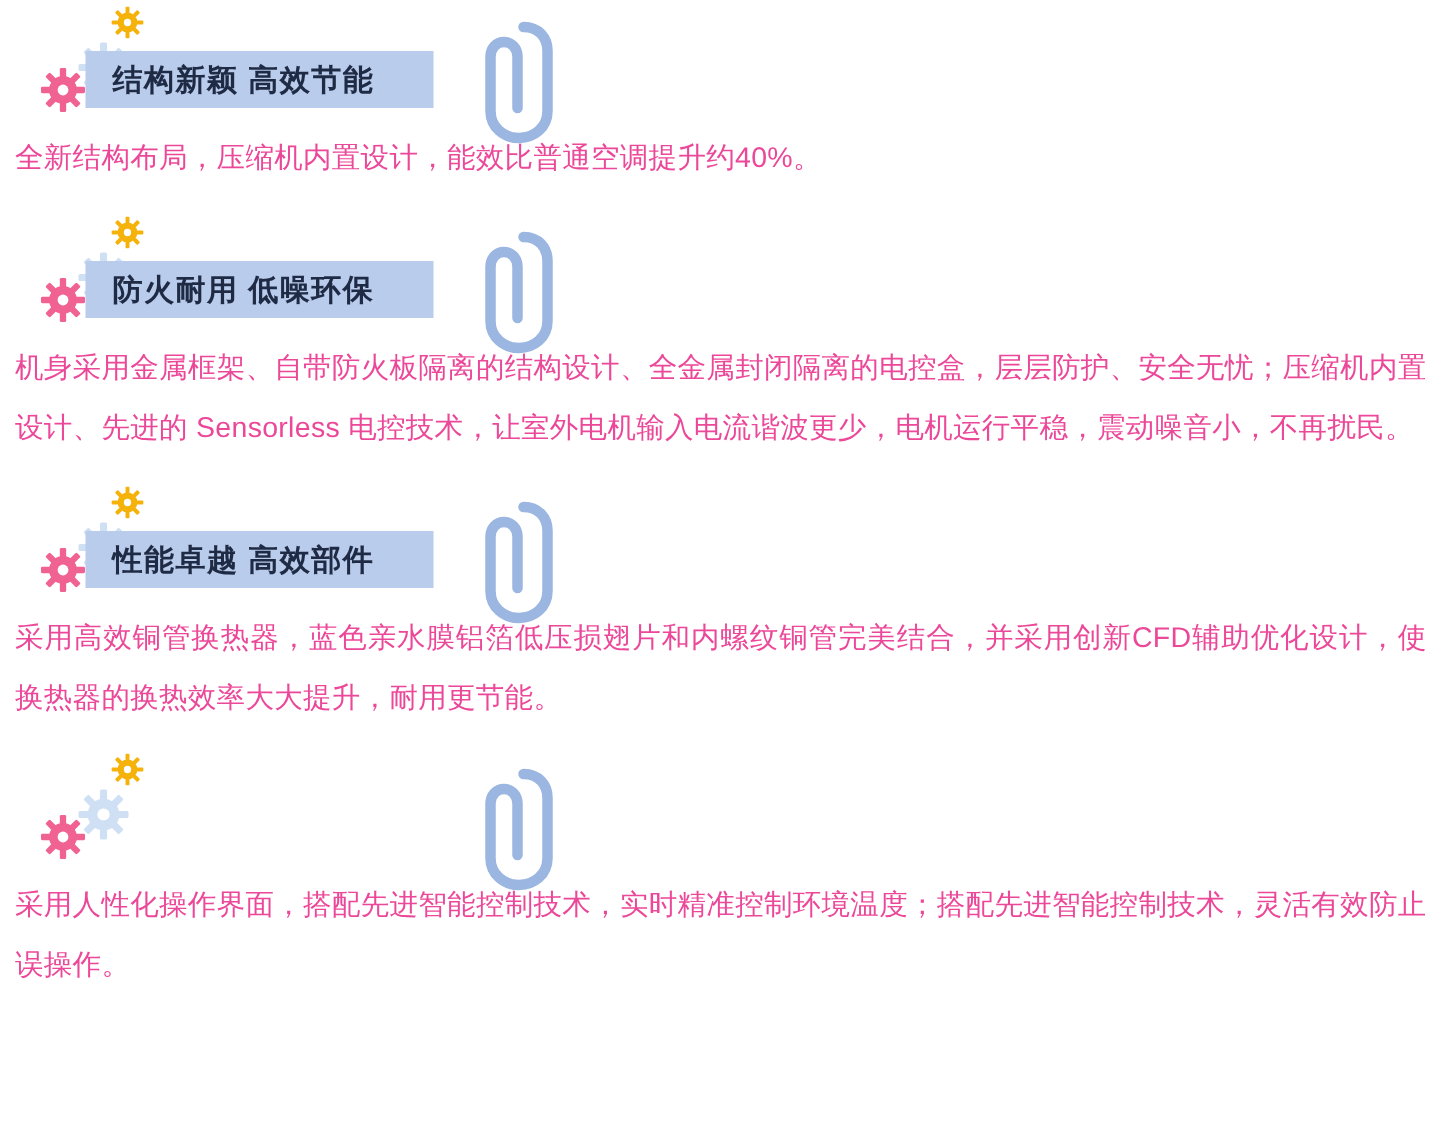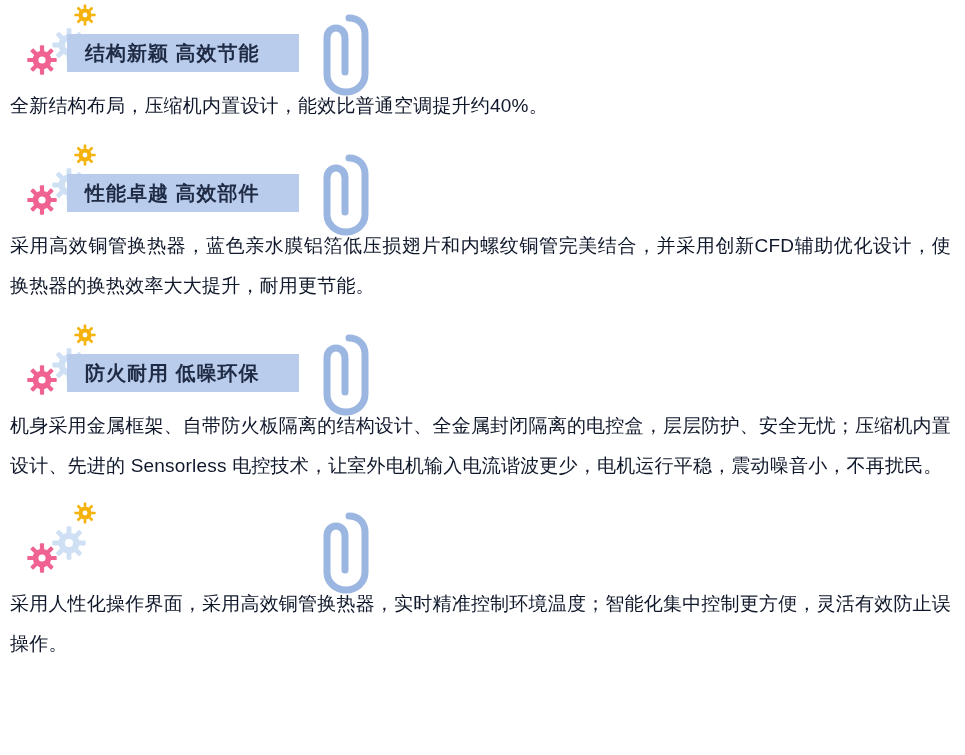--- a/index.html
+++ b/index.html
@@ -38,21 +38,21 @@
   .gear {
     position: absolute;
     display: block;
   }
   .gear.small  { width: 22px; height: 22px; left: 56px; top: 4px; }
   .gear.mid    { width: 34px; height: 34px; left: 34px; top: 28px; }
   .gear.pink   { width: 30px; height: 30px; left: 9px;  top: 45px; }
 
   .banner {
     position: absolute;
-    left: 67px;
+    left: 57px;
     top: 34px;
     height: 38px;
     background: #b9ccec;
     display: flex;
     align-items: center;
     padding: 0 16px 0 18px;
     min-width: 232px;
     box-sizing: border-box;
   }
   .banner-text {
@@ -65,21 +65,21 @@
   .clip {
     position: absolute;
     left: 305px;
     top: 12px;
     width: 66px;
     height: 86px;
   }
   .body-text {
     font-size: 19px;
     line-height: 40px;
-    color: #0f172a;
+    color: #ec4899;
     padding: 0 14px 0 10px;
     margin: 0;
     text-align: justify;
     letter-spacing: 0.2px;
   }
   .sec1 { margin-top: 0px; }
   .sec2 { margin-top: 14px; }
   .sec3 { margin-top: 14px; }
   .sec4 { margin-top: 12px; }
 </style>
@@ -143,21 +143,21 @@
       <div class="banner">
         <span class="banner-text">结构新颖 高效节能</span>
       </div>
       <svg class="clip" viewBox="0 0 66 86">
         <path d="M44 6 C54 6 60 13 60 22 L60 62 C60 73 51 80 41 80 C31 80 22 73 22 62 L22 26 C22 20 26 16 31 16 C36 16 40 20 40 26 L40 60" fill="none" stroke="#9bb6e0" stroke-width="7" stroke-linecap="round"></path>
       </svg>
     </div>
     <p class="body-text">全新结构布局，压缩机内置设计，能效比普通空调提升约40%。</p>
   </div>
 
-  <div class="section sec3">
+  <div class="section sec2">
     <div class="heading-row">
       <div class="gears">
         <svg class="gear small" viewBox="0 0 100 100">
           <g fill="#f5b20a">
             <circle cx="50" cy="50" r="30"></circle>
             <g>
               <rect x="44" y="2" width="12" height="20" rx="3"></rect>
               <rect x="44" y="78" width="12" height="20" rx="3"></rect>
               <rect x="2" y="44" width="20" height="12" rx="3"></rect>
               <rect x="78" y="44" width="20" height="12" rx="3"></rect>
@@ -196,30 +196,30 @@
               <rect x="43" y="1" width="14" height="22" rx="3" transform="rotate(45 50 50)"></rect>
               <rect x="43" y="77" width="14" height="22" rx="3" transform="rotate(45 50 50)"></rect>
               <rect x="1" y="43" width="22" height="14" rx="3" transform="rotate(45 50 50)"></rect>
               <rect x="77" y="43" width="22" height="14" rx="3" transform="rotate(45 50 50)"></rect>
             </g>
           </g>
           <circle cx="50" cy="50" r="12" fill="#ffffff"></circle>
         </svg>
       </div>
       <div class="banner">
-        <span class="banner-text">性能卓越 高效部件</span>
+        <span class="banner-text">防火耐用 低噪环保</span>
       </div>
       <svg class="clip" viewBox="0 0 66 86">
         <path d="M44 6 C54 6 60 13 60 22 L60 62 C60 73 51 80 41 80 C31 80 22 73 22 62 L22 26 C22 20 26 16 31 16 C36 16 40 20 40 26 L40 60" fill="none" stroke="#9bb6e0" stroke-width="7" stroke-linecap="round"></path>
       </svg>
     </div>
-    <p class="body-text">采用高效铜管换热器，蓝色亲水膜铝箔低压损翅片和内螺纹铜管完美结合，并采用创新CFD辅助优化设计，使换热器的换热效率大大提升，耐用更节能。</p>
+    <p class="body-text">机身采用金属框架、自带防火板隔离的结构设计、全金属封闭隔离的电控盒，层层防护、安全无忧；压缩机内置设计、先进的 Sensorless 电控技术，让室外电机输入电流谐波更少，电机运行平稳，震动噪音小，不再扰民。</p>
   </div>
 
-  <div class="section sec2">
+  <div class="section sec3">
     <div class="heading-row">
       <div class="gears">
         <svg class="gear small" viewBox="0 0 100 100">
           <g fill="#f5b20a">
             <circle cx="50" cy="50" r="30"></circle>
             <g>
               <rect x="44" y="2" width="12" height="20" rx="3"></rect>
               <rect x="44" y="78" width="12" height="20" rx="3"></rect>
               <rect x="2" y="44" width="20" height="12" rx="3"></rect>
               <rect x="78" y="44" width="20" height="12" rx="3"></rect>
@@ -258,27 +258,27 @@
               <rect x="43" y="1" width="14" height="22" rx="3" transform="rotate(45 50 50)"></rect>
               <rect x="43" y="77" width="14" height="22" rx="3" transform="rotate(45 50 50)"></rect>
               <rect x="1" y="43" width="22" height="14" rx="3" transform="rotate(45 50 50)"></rect>
               <rect x="77" y="43" width="22" height="14" rx="3" transform="rotate(45 50 50)"></rect>
             </g>
           </g>
           <circle cx="50" cy="50" r="12" fill="#ffffff"></circle>
         </svg>
       </div>
       <div class="banner">
-        <span class="banner-text">防火耐用 低噪环保</span>
+        <span class="banner-text">性能卓越 高效部件</span>
       </div>
       <svg class="clip" viewBox="0 0 66 86">
         <path d="M44 6 C54 6 60 13 60 22 L60 62 C60 73 51 80 41 80 C31 80 22 73 22 62 L22 26 C22 20 26 16 31 16 C36 16 40 20 40 26 L40 60" fill="none" stroke="#9bb6e0" stroke-width="7" stroke-linecap="round"></path>
       </svg>
     </div>
-    <p class="body-text">机身采用金属框架、自带防火板隔离的结构设计、全金属封闭隔离的电控盒，层层防护、安全无忧；压缩机内置设计、先进的 Sensorless 电控技术，让室外电机输入电流谐波更少，电机运行平稳，震动噪音小，不再扰民。</p>
+    <p class="body-text">采用高效铜管换热器，蓝色亲水膜铝箔低压损翅片和内螺纹铜管完美结合，并采用创新CFD辅助优化设计，使换热器的换热效率大大提升，耐用更节能。</p>
   </div>
 
   <div class="section sec4">
     <div class="heading-row">
       <div class="gears">
         <svg class="gear small" viewBox="0 0 100 100">
           <g fill="#f5b20a">
             <circle cx="50" cy="50" r="30"></circle>
             <g>
               <rect x="44" y="2" width="12" height="20" rx="3"></rect>
@@ -323,16 +323,16 @@
               <rect x="77" y="43" width="22" height="14" rx="3" transform="rotate(45 50 50)"></rect>
             </g>
           </g>
           <circle cx="50" cy="50" r="12" fill="#ffffff"></circle>
         </svg>
       </div>
       <svg class="clip" viewBox="0 0 66 86">
         <path d="M44 6 C54 6 60 13 60 22 L60 62 C60 73 51 80 41 80 C31 80 22 73 22 62 L22 26 C22 20 26 16 31 16 C36 16 40 20 40 26 L40 60" fill="none" stroke="#9bb6e0" stroke-width="7" stroke-linecap="round"></path>
       </svg>
     </div>
-    <p class="body-text">采用人性化操作界面，采用高效铜管换热器，实时精准控制环境温度；智能化集中控制更方便，灵活有效防止误操作。</p>
+    <p class="body-text">采用人性化操作界面，搭配先进智能控制技术，实时精准控制环境温度；搭配先进智能控制技术，灵活有效防止误操作。</p>
   </div>
 
 </div>
 
 </body></html>

